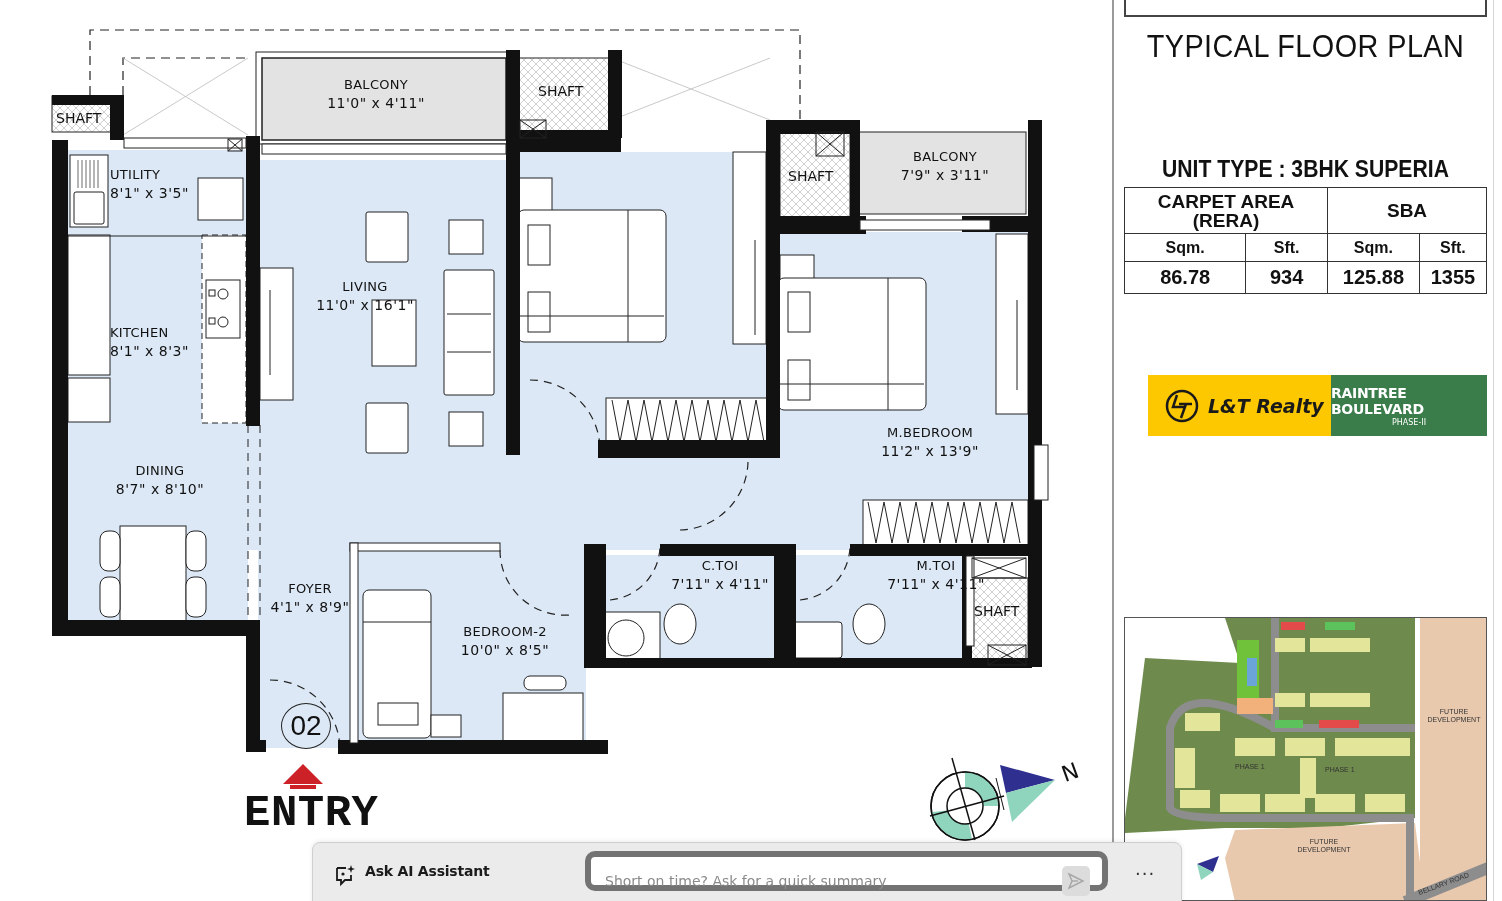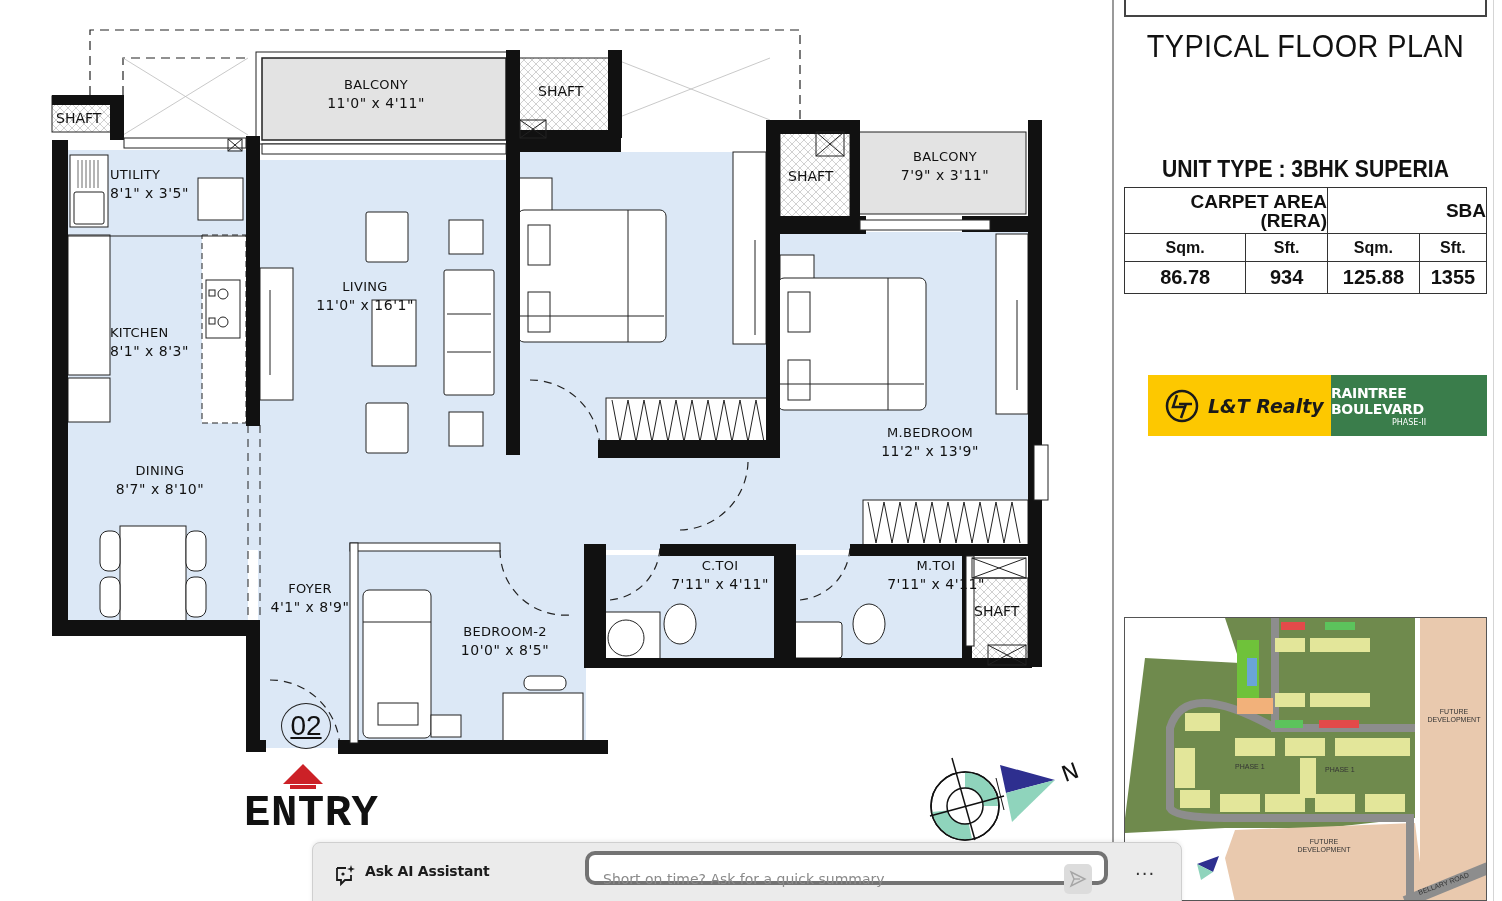--- a/index.html
+++ b/index.html
@@ -7,49 +7,49 @@
   body { position: relative; font-family: "DejaVu Sans", sans-serif; color: #111; }
 
   
   #plan { position: absolute; left: 0; top: 0; width: 1100px; height: 901px; }
   #plan svg { position: absolute; left: 0; top: 0; }
   .room-label { position: absolute; text-align: center; font-family: "DejaVu Sans", sans-serif; color: #111; white-space: nowrap; line-height: 1.15; }
   .room-label .nm { font-size: 13px; letter-spacing: 0.3px; display: block; }
   .room-label .dm { font-size: 14px; display: block; margin-top: 2px; letter-spacing: 0.5px; }
   .shaft-label { position: absolute; font-size: 14px; white-space: nowrap; }
   .entry-label { position: absolute; left: 244px; top: 788px; font-family: Liberation Mono, monospace; font-weight: bold; font-size: 44px; letter-spacing: 0.5px; }
-  .unit-no { position: absolute; left: 281px; top: 703px; width: 50px; height: 46px; border: 1.2px solid #222; border-radius: 50%; text-align: center; line-height: 44px; font-family: "Liberation Sans", sans-serif; font-size: 28px; text-decoration: underline; }
+  .unit-no { position: absolute; left: 281px; top: 703px; width: 50px; height: 46px; border: 1.2px solid #222; border-radius: 50%; text-align: center; line-height: 44px; font-family: "Liberation Sans", sans-serif; font-size: 28px; }
 
   
   #panel-frame { position: absolute; left: 1112px; top: 0; width: 2px; height: 901px; background: #9a9a9a; }
   #panel-frame-r { position: absolute; left: 1493px; top: 0; width: 1px; height: 901px; background: #d5d5d5; }
   .top-box { position: absolute; left: 1124px; top: -2px; width: 363px; height: 19px; border: 2px solid #444; border-top: none; }
   .plan-title { position: absolute; left: 1124px; top: 28px; width: 363px; text-align: center; font-family: "Liberation Sans", sans-serif; font-size: 32px; letter-spacing: 0.5px; transform: scaleX(0.9); }
   .unit-type { position: absolute; left: 1124px; top: 156px; width: 363px; text-align: center; font-family: "Liberation Sans", sans-serif; font-weight: bold; font-size: 23px; transform: scaleX(0.92); }
   table.area { position: absolute; left: 1124px; top: 187px; width: 363px; border-collapse: collapse; font-family: "Liberation Sans", sans-serif; font-weight: bold; }
   table.area td { border: 1.5px solid #333; text-align: center; }
-  table.area .h1 td { height: 46px; font-size: 19px; line-height: 19px; text-align: right; }
+  table.area .h1 td { height: 46px; font-size: 19px; line-height: 19px; }
   table.area .h2 td { height: 28px; font-size: 16px; }
   table.area .v td { height: 32px; font-size: 20px; }
 
   .brand { position: absolute; left: 1124px; top: 375px; width: 363px; height: 61px; display: flex; padding-left: 24px; }
   .brand .lt { width: 183px; background: #fdc800; display: flex; align-items: center; padding-left: 16px; gap: 8px; }
   .brand .lt .txt { font-family: "DejaVu Sans", sans-serif; font-weight: bold; font-style: italic; font-size: 19px; color: #1a1a1a; }
   .brand .rb { flex: 1; background: #3a7d4b; color: #fff; display: flex; flex-direction: column; align-items: center; justify-content: center; }
   .brand .rb .t1 { font-family: "DejaVu Sans", sans-serif; font-weight: bold; font-size: 14px; letter-spacing: -0.3px; }
   .brand .rb .t2 { font-family: "DejaVu Sans", sans-serif; font-size: 8px; margin-top: 1px; }
 
   .siteplan { position: absolute; left: 1124px; top: 617px; width: 363px; height: 284px; border: 1px solid #555; overflow: hidden; background: #fff; }
   .siteplan .lbl { position: absolute; font-family: "Liberation Sans", sans-serif; font-size: 7px; color: #333; text-align: center; line-height: 8px; }
 
   
   .ai-bar { position: absolute; left: 312px; top: 842px; width: 870px; height: 70px; background: #ebebeb; border: 1px solid #cfcfcf; border-radius: 8px; box-shadow: 0 -1px 4px rgba(0,0,0,0.08); }
   .ai-btn { position: absolute; left: 20px; top: 20px; display: flex; align-items: flex-start; gap: 8px; cursor: pointer; }
   .ai-btn .lbl { font-family: "DejaVu Sans", sans-serif; font-size: 14px; font-weight: bold; color: #1b1b1b; letter-spacing: -0.2px; }
-  .ai-input { position: absolute; left: 272px; top: 8px; width: 523px; height: 34px; background: #fff; border: 4px solid #737373; border-radius: 10px; }
+  .ai-input { position: absolute; left: 272px; top: 8px; width: 523px; height: 40px; background: #fff; border: 6px solid #737373; border-radius: 10px; }
   .ai-input input { position: absolute; left: 14px; top: 12px; width: 450px; height: 24px; border: none; outline: none; font-family: "DejaVu Sans", sans-serif; font-size: 14px; color: #333; background: transparent; }
   .ai-input input::placeholder { color: #8a8a8a; }
   .ai-send { position: absolute; right: 12px; top: 9px; width: 28px; height: 30px; background: #dcdcdc; border-radius: 5px; display: flex; align-items: center; justify-content: center; cursor: pointer; }
   .ai-more { position: absolute; left: 822px; top: 20px; font-size: 18px; color: #333; letter-spacing: 1px; cursor: pointer; }
 </style>
 </head>
 <body>
 
 <div id="plan">
 <svg width="1100" height="901" viewBox="0 0 1100 901">

